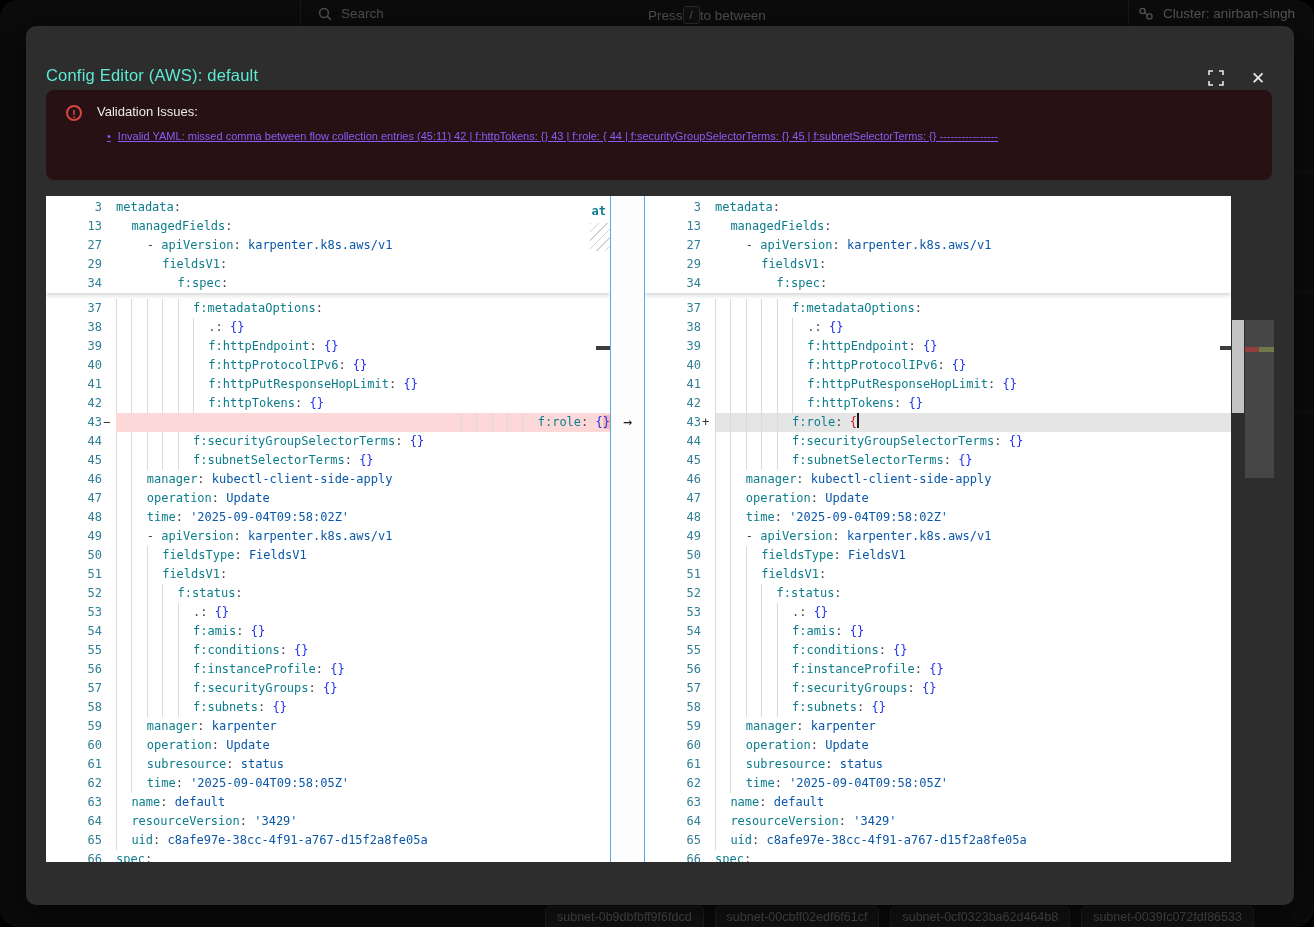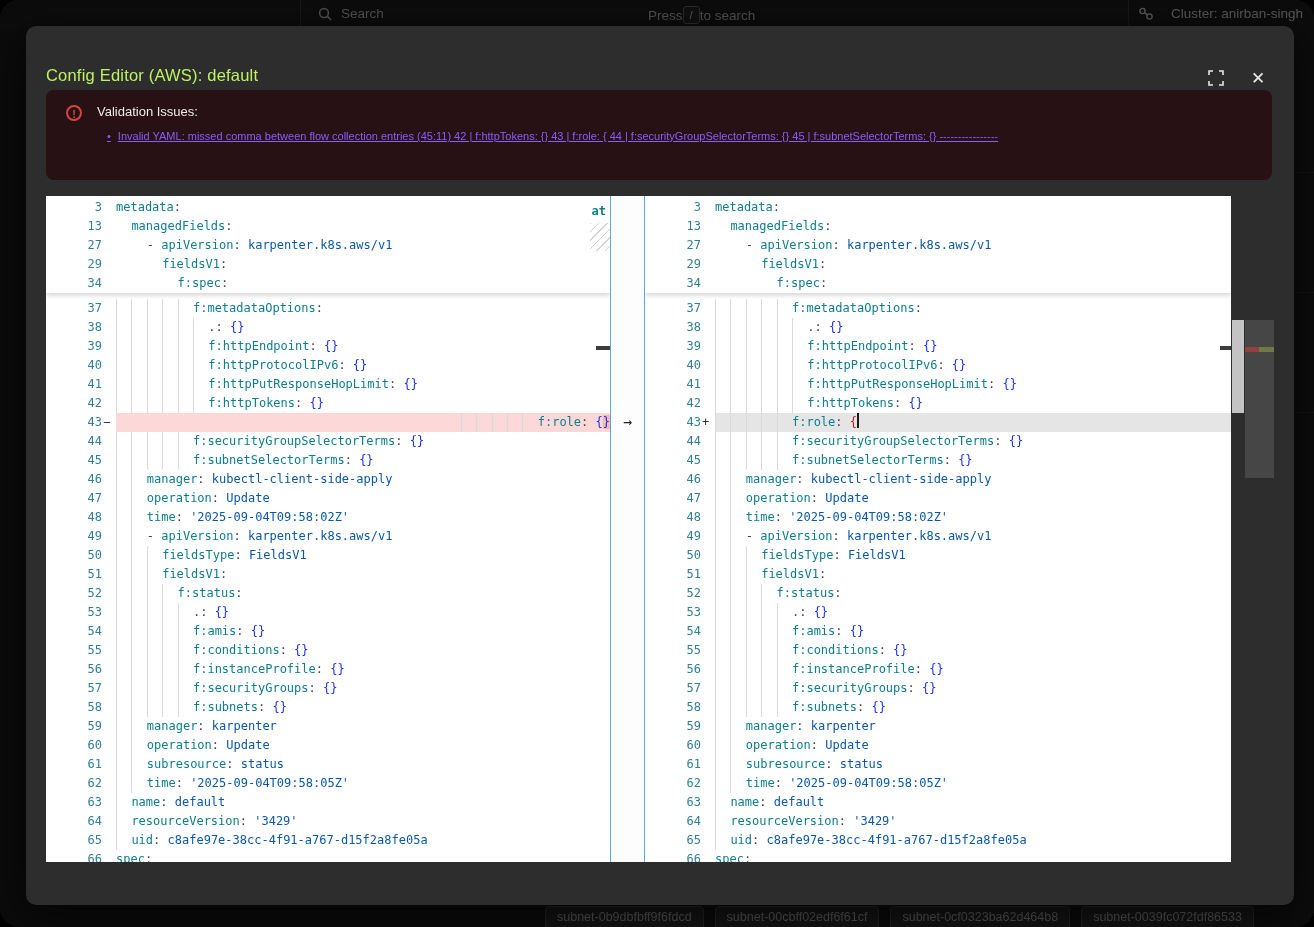--- a/index.html
+++ b/index.html
@@ -5,32 +5,32 @@
   html,body{margin:0;padding:0;background:#000;}
   .screen{position:relative;width:1314px;height:927px;background:#141414;overflow:hidden;
           font-family:"Liberation Sans",sans-serif;border-radius:19px;}
 
   
   .topbar{position:absolute;top:0;left:0;right:0;height:30px;background:#161616;}
   .tb-sep{position:absolute;top:0;width:1px;height:30px;background:#2a2a2a;}
   .tb-search{position:absolute;left:318px;top:6px;display:flex;align-items:center;gap:9px;color:#8d8d8d;font-size:13.5px;}
   .tb-hint{position:absolute;left:648px;top:6px;display:flex;align-items:center;color:#8d8d8d;font-size:13.5px;}
   .kbd{border:1px solid #4a4a4a;border-radius:3px;padding:0 6px;font-size:11.5px;line-height:16px;color:#9a9a9a;background:#1d1d1d;}
-  .tb-cluster{position:absolute;left:1138px;top:6px;display:flex;align-items:center;gap:17px;color:#9a9a9a;font-size:13.5px;white-space:nowrap;}
+  .tb-cluster{position:absolute;left:1138px;top:6px;display:flex;align-items:center;gap:9px;color:#9a9a9a;font-size:13.5px;white-space:nowrap;}
   .bg-chips{position:absolute;left:545px;top:906px;display:flex;gap:11px;}
   .chip{height:26px;padding:3px 11px;background:#232323;border:1px solid #3c3c3c;border-radius:4px;
         color:#8f8f8f;font-size:12.5px;white-space:nowrap;box-sizing:border-box;}
   .right-strip{position:absolute;right:0;top:30px;width:22px;bottom:0;background:#151515;}
   .right-strip .rline{position:absolute;left:0;right:0;height:1px;background:#222;}
 
   
   .overlay{position:absolute;inset:0;background:rgba(0,0,0,0.42);}
   .modal{position:absolute;left:26px;top:26px;width:1268px;height:879px;background:#2d2d2d;
          border-radius:10px;box-shadow:0 10px 45px rgba(0,0,0,0.65);}
-  .modal-title{position:absolute;left:20px;top:40px;font-size:16.5px;font-weight:500;color:#bef264;letter-spacing:.2px;}
+  .modal-title{position:absolute;left:20px;top:40px;font-size:16.5px;font-weight:500;color:#5eead4;letter-spacing:.2px;}
   .icon-btn{position:absolute;top:42px;width:20px;height:20px;color:#e8e8e8;cursor:pointer;display:flex;align-items:center;justify-content:center;}
   .btn-expand{right:68px;}
   .btn-close{right:26px;font-size:17px;}
 
   
   .banner{position:absolute;left:20px;top:64px;width:1226px;height:90px;background:#271114;border-radius:8px;box-sizing:border-box;}
   .banner-icon{position:absolute;left:20px;top:15px;width:16px;height:16px;border:2px solid #d64541;border-radius:50%;
                color:#d64541;font-size:11px;font-weight:bold;text-align:center;line-height:15px;box-sizing:border-box;}
   .banner-title{position:absolute;left:51px;top:14px;font-size:13px;color:#ebebeb;}
   .banner-msg{position:absolute;left:61px;top:36px;width:1160px;font-size:11px;color:#8b5cf6;line-height:21px;text-decoration:underline;}
@@ -98,21 +98,21 @@
         <svg width="14" height="14" viewBox="0 0 14 14">
             <circle cx="6" cy="6" r="4.4" fill="none" stroke="#8d8d8d" stroke-width="1.5"></circle>
             <line x1="9.4" y1="9.4" x2="13" y2="13" stroke="#8d8d8d" stroke-width="1.5"></line>
           </svg>
       </span>
       <span>Search</span>
     </div>
     <div class="tb-hint">
       <span>Press</span>
       <span class="kbd">/</span>
-      <span>to search</span>
+      <span>to between</span>
     </div>
     <div class="tb-sep" style="left:1128px"></div>
     <div class="tb-cluster">
       <span style="display:flex">
         <svg width="16" height="14" viewBox="0 0 16 14">
             <circle cx="4.5" cy="4" r="2.6" fill="none" stroke="#9a9a9a" stroke-width="1.4"></circle>
             <circle cx="11.5" cy="9.5" r="2.6" fill="none" stroke="#9a9a9a" stroke-width="1.4"></circle>
             <line x1="6.5" y1="5.8" x2="9.5" y2="7.8" stroke="#9a9a9a" stroke-width="1.4"></line>
           </svg>
       </span>

